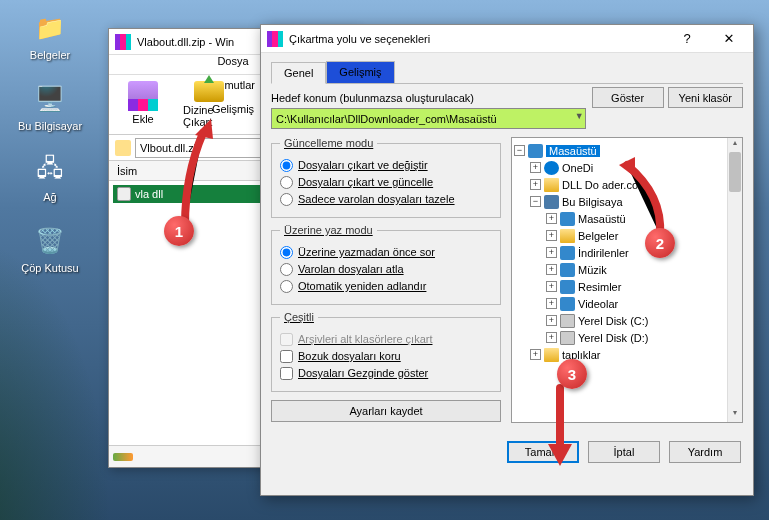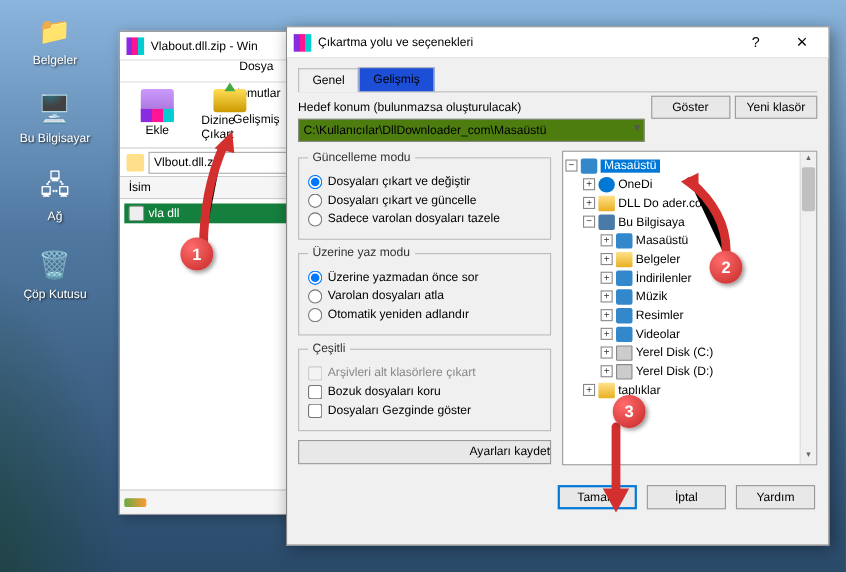--- a/index.html
+++ b/index.html
@@ -46,35 +46,35 @@
 
 .ed-body { padding: 8px 10px; }
 .ed-tabs { display: flex; border-bottom: 1px solid #bbb; }
 .ed-tabs .tab { padding: 4px 12px; border: 1px solid #bbb; border-bottom: none; background: #1d4ed8; cursor: pointer; position: relative; }
 .ed-tabs .tab.active { background: #f0f0f0; border-bottom: 1px solid #f0f0f0; top: 1px; }
 
 .ed-row-path { margin-top: 8px; }
 .ed-row-path .lbl { margin-bottom: 4px; }
 .ed-row-path .controls { display: flex; gap: 6px; }
 .ed-row-path .path-input { flex: 1; position: relative; }
-.ed-row-path input { width: 100%; height: 21px; border: 1px solid #888; padding: 0 18px 0 4px; font-size: 11px; background: #4d7c0f; }
+.ed-row-path input { width: 100%; height: 21px; border: 1px solid #888; padding: 0 18px 0 4px; font-size: 11px; background: #bef264; }
 .ed-row-path .dd-arrow { position: absolute; right: 2px; top: 3px; font-size: 9px; color: #555; cursor: pointer; }
 .ed-btn { height: 21px; padding: 0 10px; border: 1px solid #999; background: #e8e8e8; cursor: pointer; min-width: 72px; }
 
 .ed-columns { display: flex; gap: 10px; margin-top: 8px; }
 .ed-left { width: 230px; display: flex; flex-direction: column; gap: 6px; }
 .ed-right { flex: 1; }
 
-fieldset { border: 1px solid #bbb; padding: 6px 8px 8px; }
+fieldset { border: 1px solid #bbb; padding: 6px 8px 8px; text-decoration: underline; }
 legend { padding: 0 4px; color: #333; }
 .radio-row, .check-row { display: flex; align-items: center; gap: 5px; margin: 3px 0; cursor: pointer; line-height: 14px; }
 .radio-row input, .check-row input { cursor: pointer; }
 
 .save-settings { margin-top: 2px; text-align: center; }
-.save-settings button { width: 100%; height: 22px; border: 1px solid #999; background: #e8e8e8; cursor: pointer; text-align: right; }
+.save-settings button { width: 100%; height: 22px; border: 1px solid #999; background: #e8e8e8; cursor: pointer; }
 
 
 .tree { height: 286px; border: 1px solid #999; background: #fff; overflow: auto; padding: 4px 2px; position: relative; }
 .tree-row { display: flex; align-items: center; gap: 3px; height: 17px; padding-right: 2px; cursor: pointer; white-space: nowrap; }
 .tree-row .exp { width: 11px; height: 11px; border: 1px solid #888; font-size: 9px; line-height: 9px; text-align: center; color: #333; background: #fff; flex-shrink: 0; }
 .tree-row .tico { width: 15px; height: 14px; flex-shrink: 0; }
 .tree-row.sel .lbl-tree { background: #0078d7; color: white; padding: 0 3px; }
 .ind1 { padding-left: 16px; } .ind2 { padding-left: 32px; }
 .ico-desktop-sm { background: #3388cc; border-radius: 2px; }
 .ico-onedrive { background: #0078d4; border-radius: 50%; }

